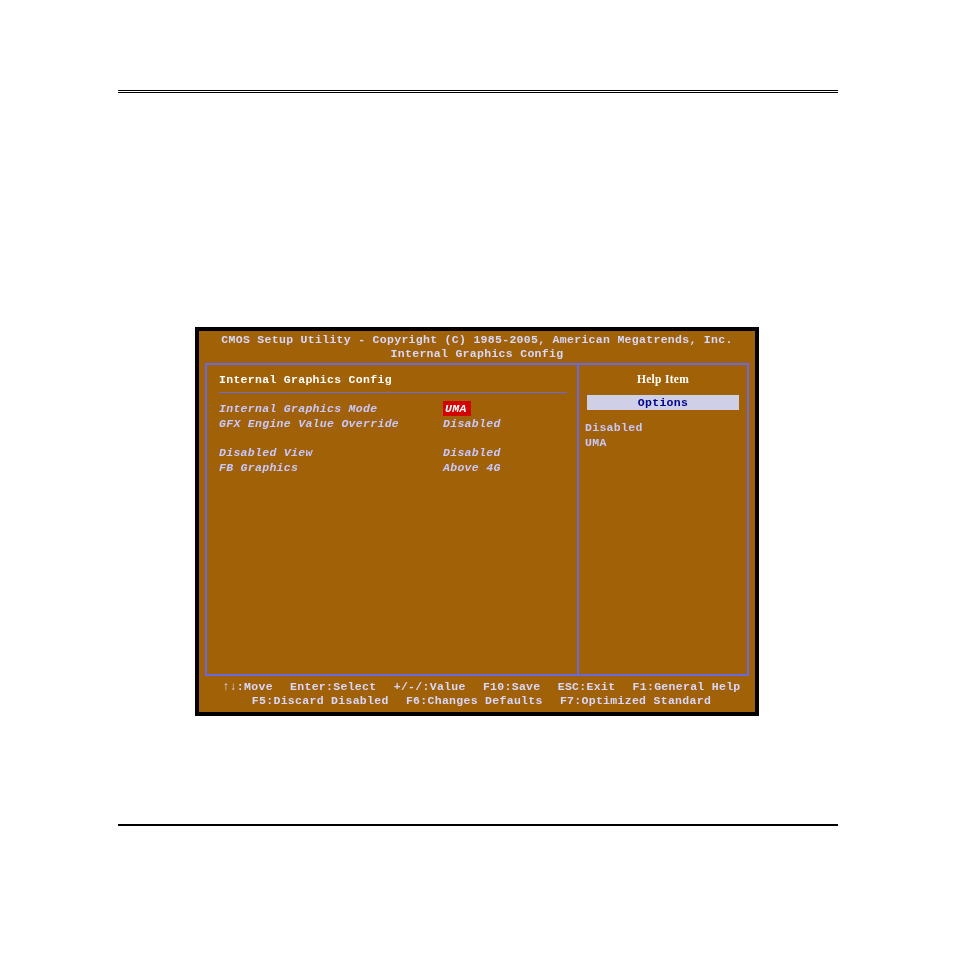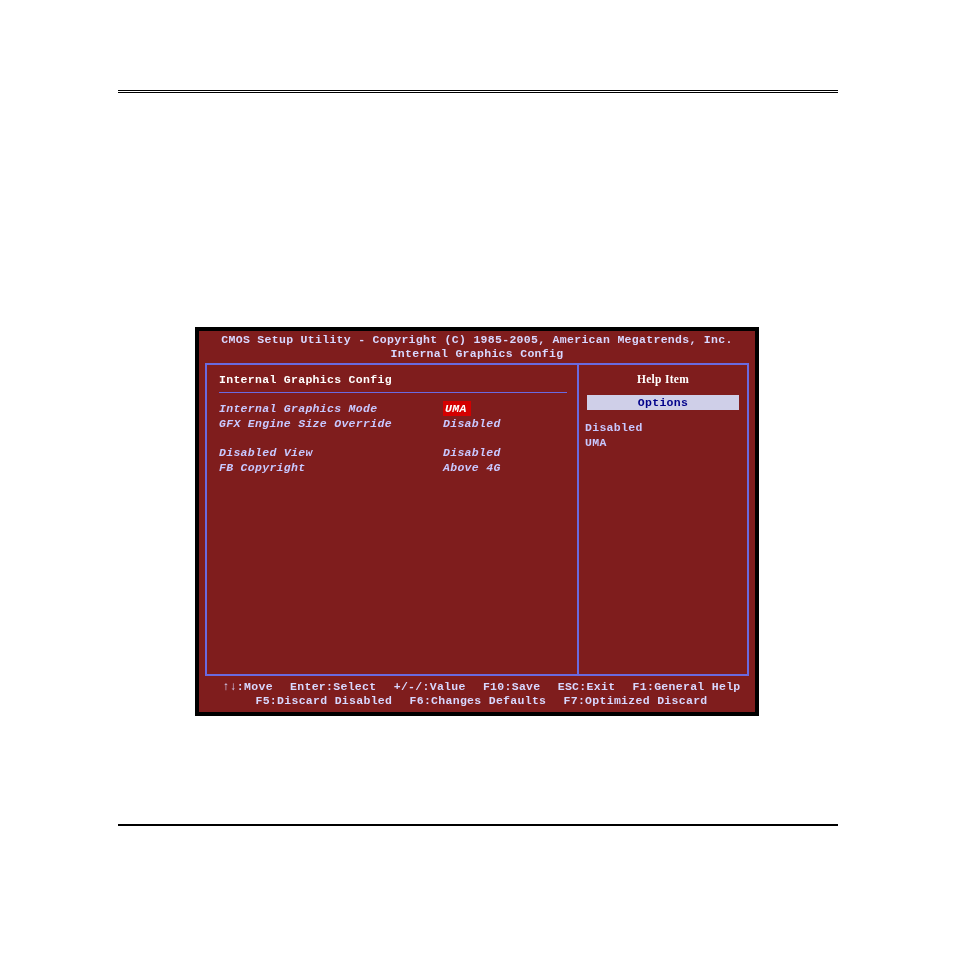--- a/index.html
+++ b/index.html
@@ -15,21 +15,21 @@
 
   .bios-outer {
     position: absolute;
     left: 195px; top: 327px;
     width: 564px; height: 389px;
     background: #000;
     padding: 4px;
   }
   .bios {
     width: 100%; height: 100%;
-    background: #7f1d1d;
+    background: #a16207;
     color: #c8c8ff;
     font-size: 11.5px;
     font-weight: bold;
     letter-spacing: 0.3px;
     display: flex; flex-direction: column;
     font-family: "Lucida Console","Courier New",monospace;
   }
 
   .bios-title { text-align: center; color: #d8d8ff; padding: 2px 0 0 0; line-height: 14px; }
 
@@ -89,32 +89,32 @@
       <div class="bios-frame">
         <div class="col-left">
           <div class="section-header">Internal Graphics Config</div>
           <div class="section-rule"></div>
 
           <div class="setting-row">
             <span class="setting-label">Internal Graphics Mode</span>
             <span class="setting-value selected">UMA</span>
           </div>
           <div class="setting-row">
-            <span class="setting-label">GFX Engine Size Override</span>
+            <span class="setting-label">GFX Engine Value Override</span>
             <span class="setting-value">Disabled</span>
           </div>
 
           <div style="height:14px"></div>
 
           <div class="setting-row">
             <span class="setting-label">Disabled View</span>
             <span class="setting-value">Disabled</span>
           </div>
           <div class="setting-row">
-            <span class="setting-label">FB Copyright</span>
+            <span class="setting-label">FB Graphics</span>
             <span class="setting-value">Above 4G</span>
           </div>
         </div>
 
         <div class="col-right">
           <div class="help-title">Help Item</div>
           <div class="options-banner">Options</div>
           <div class="help-option">Disabled</div>
           <div class="help-option">UMA</div>
         </div>
@@ -125,21 +125,21 @@
           <span class="kv">↑↓:Move</span>
           <span class="kv">Enter:Select</span>
           <span class="kv">+/-/:Value</span>
           <span class="kv">F10:Save</span>
           <span class="kv">ESC:Exit</span>
           <span class="kv">F1:General Help</span>
         </div>
         <div>
           <span class="kv">F5:Discard Disabled</span>
           <span class="kv">F6:Changes Defaults</span>
-          <span class="kv">F7:Optimized Discard</span>
+          <span class="kv">F7:Optimized Standard</span>
         </div>
       </div>
 
     </div>
   </div>
 
   <div class="rule-double rule-bottom"></div>
 </div>
 
 </body></html>

